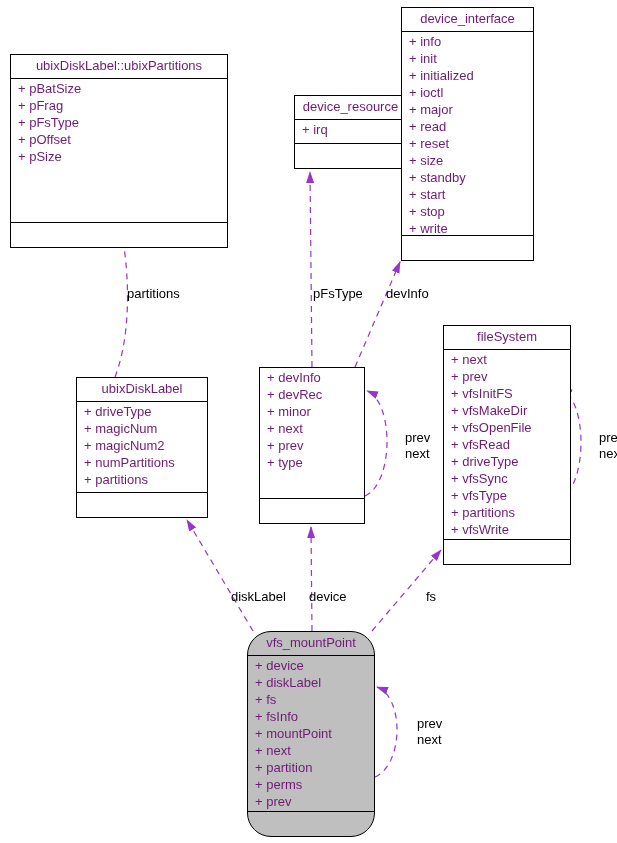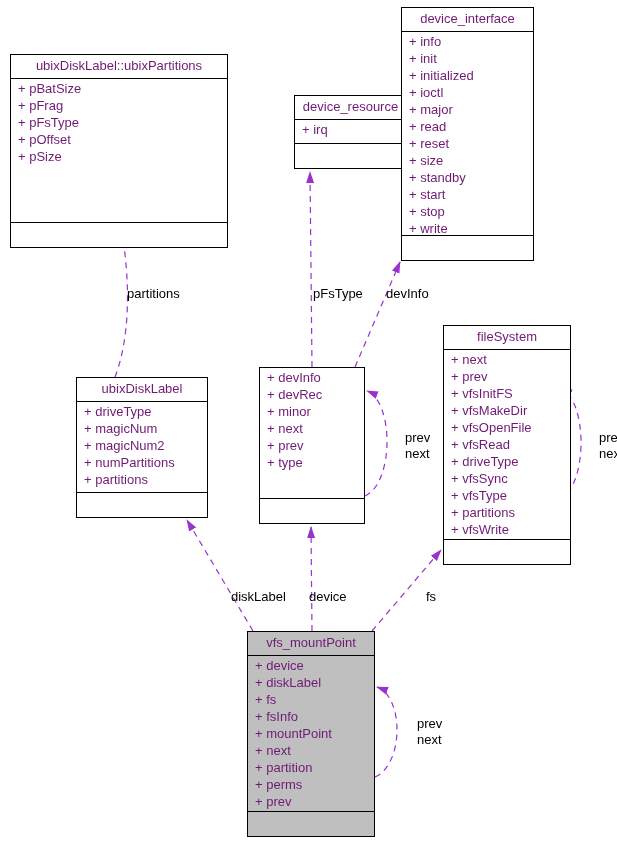--- a/index.html
+++ b/index.html
@@ -168,21 +168,21 @@
         <div>+ vfsRead</div>
         <div>+ driveType</div>
         <div>+ vfsSync</div>
         <div>+ vfsType</div>
         <div>+ partitions</div>
         <div>+ vfsWrite</div>
       </div>
     <div class="uml-empty"></div>
   </div>
 
-  <div class="uml-box highlight" style="left:247px; top:631px; width:128px; height:206px;">
+  <div class="uml-box highlight" style="left:247px; top:631px; width:128px; height:206px;border-radius:24px;">
     <div class="uml-title">vfs_mountPoint</div>
     <div class="uml-members">
         <div>+ device</div>
         <div>+ diskLabel</div>
         <div>+ fs</div>
         <div>+ fsInfo</div>
         <div>+ mountPoint</div>
         <div>+ next</div>
         <div>+ partition</div>
         <div>+ perms</div>

